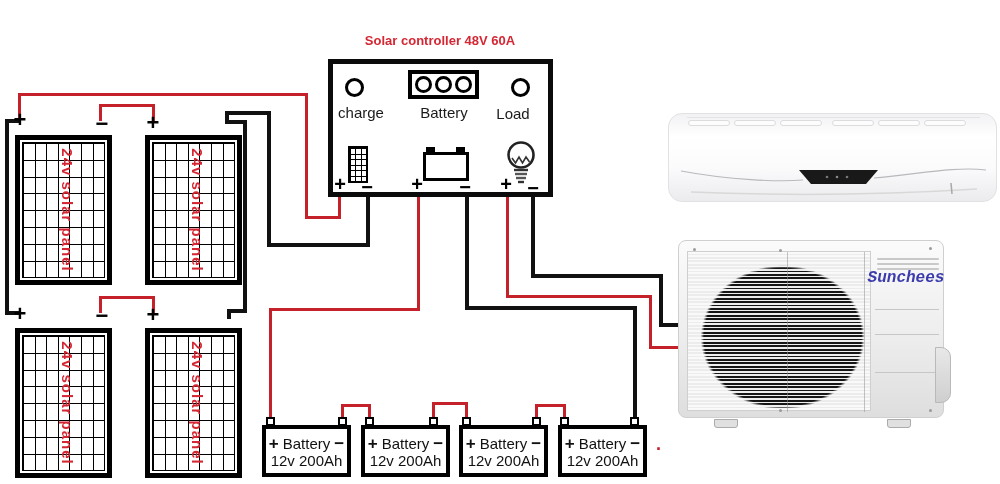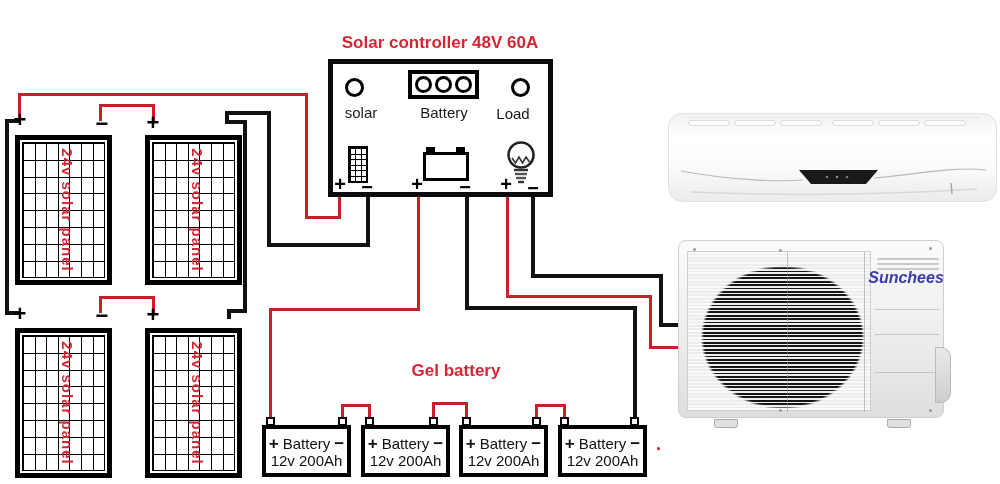--- a/index.html
+++ b/index.html
@@ -37,21 +37,21 @@
   .sicon{position:absolute;left:15px;top:82px;width:20px;height:37px;border:2px solid #000;background:#fff;
     background-image:
       repeating-linear-gradient(90deg,#000 0 1px,transparent 1px 5.3px),
       repeating-linear-gradient(180deg,#000 0 1px,transparent 1px 5.6px);}
   .bicon{position:absolute;left:90px;top:83px;width:46px;height:34px;}
   .bicon .bump{position:absolute;top:0;width:9px;height:7px;background:#000;}
   .bicon .body{position:absolute;left:0;top:5px;width:46px;height:29px;border:3.5px solid #000;background:#fff;}
   .bulb{position:absolute;left:172px;top:75px;}
 
   .t-title{position:absolute;left:330px;top:33px;width:220px;text-align:center;
-    color:#d42733;font-weight:bold;font-size:17px;}
+    color:#d42733;font-weight:bold;font-size:13px;}
   .t-gel{position:absolute;left:396px;top:361px;width:120px;text-align:center;
     color:#d42733;font-weight:bold;font-size:17px;}
 
   
   .bat{position:absolute;top:425px;width:89px;height:52px;border:4px solid #000;background:#fff;
     display:flex;flex-direction:column;align-items:center;justify-content:center;gap:1px;}
   .bat .l1{display:flex;align-items:center;gap:4px;font-size:15px;color:#111;line-height:1;}
   .bat .l1 b{font-size:17px;}
   .bat .l2{font-size:15px;color:#111;line-height:1;}
   .bterm{position:absolute;top:417px;width:9px;height:9px;border:2.5px solid #000;background:#fff;}
@@ -71,21 +71,21 @@
     background:linear-gradient(180deg,#fbfbfb 0%,#ededed 55%,#dedede 100%);}
   .grille{position:absolute;left:8px;top:10px;width:184px;height:160px;border:1px solid #cfcfcf;
     background-color:#ececec;
     background-image:
       repeating-linear-gradient(180deg,rgba(250,250,250,.95) 0 1.6px,rgba(250,250,250,0) 1.6px 3.4px),
       radial-gradient(ellipse 82px 72px at 52% 54%,#161616 0%,#161616 96%,rgba(0,0,0,0) 100%);}
   .seam{position:absolute;top:0;width:1px;height:160px;background:rgba(150,150,150,.55);}
   .sidevent{position:absolute;left:198px;width:62px;height:2px;border-radius:1px;background:#c9c9c9;}
   .groove{position:absolute;left:196px;width:64px;height:1px;background:#c6c6c6;}
   .brand{position:absolute;left:188px;top:28px;width:78px;text-align:center;
-    font-family:Liberation Sans, sans-serif;font-style:italic;font-weight:bold;
+    font-family:Liberation Mono, monospace;font-style:italic;font-weight:bold;
     font-size:16px;color:#3b3bad;}
   .screw{position:absolute;width:3px;height:3px;border-radius:50%;background:#9a9a9a;}
   .foot{position:absolute;top:178px;width:24px;height:9px;background:#e0e0e0;border:1px solid #ababab;
     border-radius:0 0 3px 3px;}
   .valve{position:absolute;left:256px;top:106px;width:16px;height:56px;border:1px solid #b9b9b9;
     border-radius:0 10px 10px 0;background:linear-gradient(180deg,#e8e8e8,#cfcfcf);}
 </style>
 </head>
 <body>
 
@@ -167,21 +167,21 @@
 
   <div class="controller">
     <div class="led" style="left:12px;top:14px"></div>
     <div class="ledbox">
       <div class="led2"></div>
       <div class="led2"></div>
       <div class="led2"></div>
     </div>
     <div class="led" style="left:178px;top:14px"></div>
 
-    <div class="clabel" style="left:-1px;top:41px;width:58px">solar</div>
+    <div class="clabel" style="left:-1px;top:41px;width:58px">charge</div>
     <div class="clabel" style="left:80px;top:41px;width:62px">Battery</div>
     <div class="clabel" style="left:156px;top:42px;width:48px">Load</div>
 
     <div class="sicon"></div>
     <div class="bicon">
       <div class="bump" style="left:3px"></div>
       <div class="bump" style="left:33px"></div>
       <div class="body"></div>
     </div>
     <div class="bulb">
@@ -196,21 +196,20 @@
     </div>
 
     <div class="cterm" style="left:7px;top:120px">+</div>
     <div class="cterm" style="left:34px;top:123px">−</div>
     <div class="cterm" style="left:84px;top:120px">+</div>
     <div class="cterm" style="left:132px;top:123px">−</div>
     <div class="cterm" style="left:173px;top:120px">+</div>
     <div class="cterm" style="left:200px;top:124px">−</div>
   </div>
 
-  <div class="t-gel">Gel battery</div>
 
   <div class="bterm" style="left:266px"></div>
   <div class="bterm" style="left:338px"></div>
   <div class="bterm" style="left:365px"></div>
   <div class="bterm" style="left:429px"></div>
   <div class="bterm" style="left:462px"></div>
   <div class="bterm" style="left:532px"></div>
   <div class="bterm" style="left:560px"></div>
   <div class="bterm" style="left:630px"></div>
 

